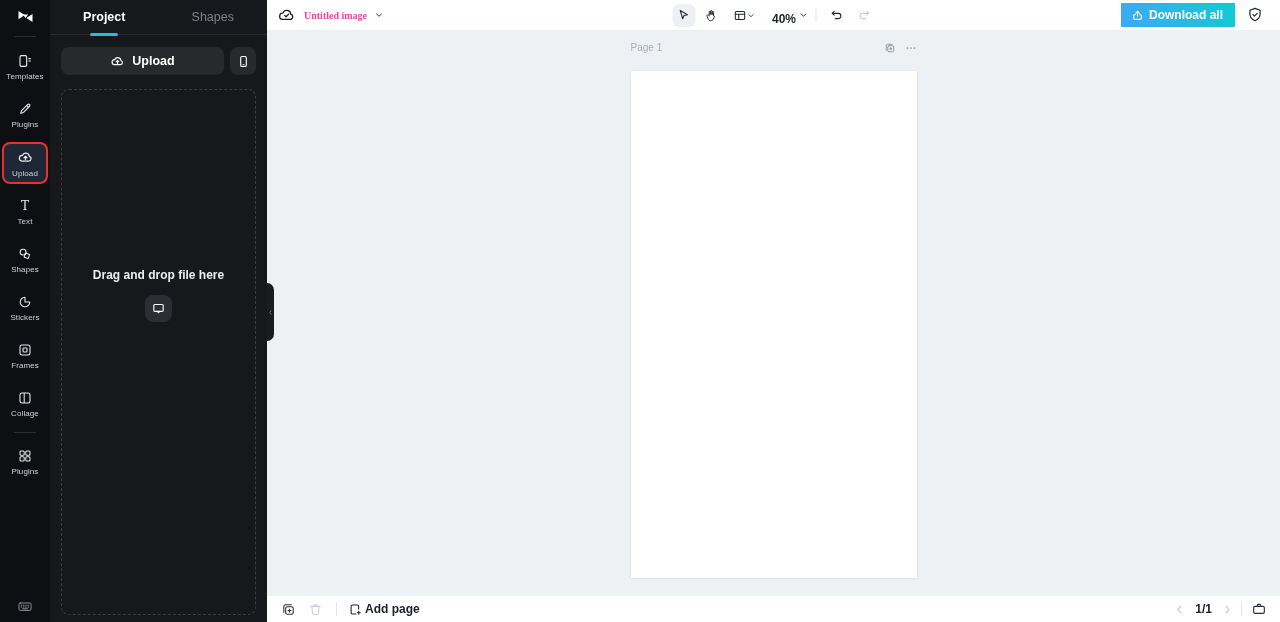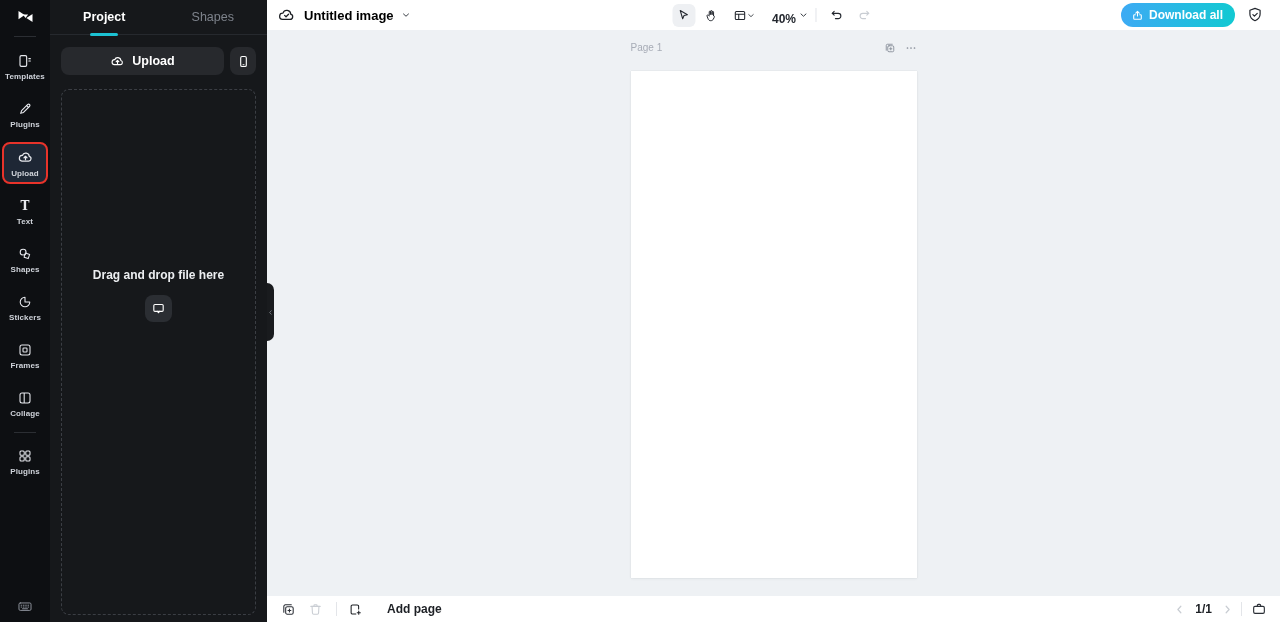--- a/index.html
+++ b/index.html
@@ -2,21 +2,21 @@
 <html><head>
 <meta charset="utf-8">
 <style>
   * { margin:0; padding:0; box-sizing:border-box; }
   html,body { width:1280px; height:622px; overflow:hidden;
     font-family:"Liberation Sans", sans-serif; background:#fff; }
   .app { display:flex; width:1280px; height:622px; }
 
   
   .rail { width:50px; background:#0d0f12; display:flex; flex-direction:column;
-    align-items:center; flex-shrink:0; position:relative;font-weight:bold; }
+    align-items:center; flex-shrink:0; position:relative; }
   .logo { margin:6px 0 5px; color:#fff; }
   .rail-divider { width:22px; height:1px; background:#2b2e33; margin:4px 0 9px; }
   .nav-item { width:46px; display:flex; flex-direction:column; align-items:center;
     gap:3px; padding:5px 0 4px; margin-bottom:7px; border-radius:8px;
     color:#e7e9ee; cursor:pointer; border:2px solid transparent; }
   .nav-item .nv-label { font-size:8px; color:#cfd3da; letter-spacing:.1px; }
   .nav-item.selected { background:#1e2735; border-color:#e8332a; }
   .rail-divider2 { width:22px; height:1px; background:#2b2e33; margin:1px 0 8px; }
   .kbd-btn { position:absolute; bottom:7px; left:50%; transform:translateX(-50%);
     color:#8d929b; }
@@ -42,33 +42,33 @@
   .dz-text { margin-top:178px; font-size:12px; font-weight:bold; color:#eceef1; }
   .dz-btn { margin-top:13px; width:27px; height:27px; background:#2b2e33;
     border-radius:8px; display:flex; align-items:center; justify-content:center;
     color:#fff; cursor:pointer; }
 
   
   .main { flex:1; display:flex; flex-direction:column; min-width:0; }
   .topbar { height:30px; background:#fff; display:flex; align-items:center;
     padding:0 16px 0 10px; position:relative; flex-shrink:0; }
   .tb-left { display:flex; align-items:center; gap:8px; color:#1c1f24; }
-  .doc-title { font-size:13px; font-weight:bold; color:#000000; }
+  .doc-title { font-size:10px; font-weight:bold; color:#ec4899;font-family:Liberation Serif, serif; }
   .tb-center { position:absolute; left:50%; transform:translateX(-50%);
     display:flex; align-items:center; }
   .tool-btn { width:23px; height:23px; border-radius:6px; display:flex;
     align-items:center; justify-content:center; color:#23272e; cursor:pointer;
     margin:0 2px; }
   .tool-btn.selected { background:#eef0f3; }
   .chev { color:#3a3f46; margin-left:-1px; }
   .zoom-label { font-size:12px; font-weight:bold; color:#23272e; margin:8px 3px 0 8px; }
   .v-div { width:1px; height:14px; background:#e3e5e9; margin:0 7px; }
   .disabled { color:#c9cdd3 !important; }
   .tb-right { margin-left:auto; display:flex; align-items:center; gap:11px; }
-  .download-btn { height:24px; padding:0 12px 0 10px; border-radius:12px;
+  .download-btn { height:24px; padding:0 12px 0 10px; border-radius:1px;
     background:linear-gradient(90deg,#3daaf4,#12c9d2); color:#fff;
     font-size:12px; font-weight:bold; display:flex; align-items:center; gap:5px;
     cursor:pointer; border:none; }
   .shield { color:#23272e; cursor:pointer; display:flex; }
 
   
   .canvas { flex:1; background:#eef1f4; position:relative; overflow:hidden; }
   .collapse-handle { position:absolute; left:0; top:253px; width:7px; height:58px;
     background:#191b1e; border-radius:0 9px 9px 0; display:flex; align-items:center;
     justify-content:center; color:#777c83; cursor:pointer; }
@@ -86,21 +86,21 @@
   .fc-item { display:flex; flex-direction:column; align-items:center; gap:3px;
     color:#3f4450; cursor:pointer; width:100%; }
   .fc-label { font-size:7.5px; color:#70757f; max-width:38px; overflow:hidden;
     white-space:nowrap; }
 
   
   .bottombar { height:26px; background:#fff; display:flex; align-items:center;
     padding:0 13px 0 8px; flex-shrink:0; }
   .bb-btn { display:flex; align-items:center; justify-content:center;
     color:#2b2f36; cursor:pointer; margin:0 6px; }
-  .addpage { display:flex; align-items:center; gap:24px; color:#1d2025;
+  .addpage { display:flex; align-items:center; gap:2px; color:#1d2025;
     font-size:12px; font-weight:bold; cursor:pointer; margin-left:4px; }
   .bb-right { margin-left:auto; display:flex; align-items:center; }
   .pg-count { font-size:12px; font-weight:bold; color:#1d2025; margin:0 9px; }
   svg { display:block; }
 </style>
 </head>
 <body>
 
 <div class="app">
 

